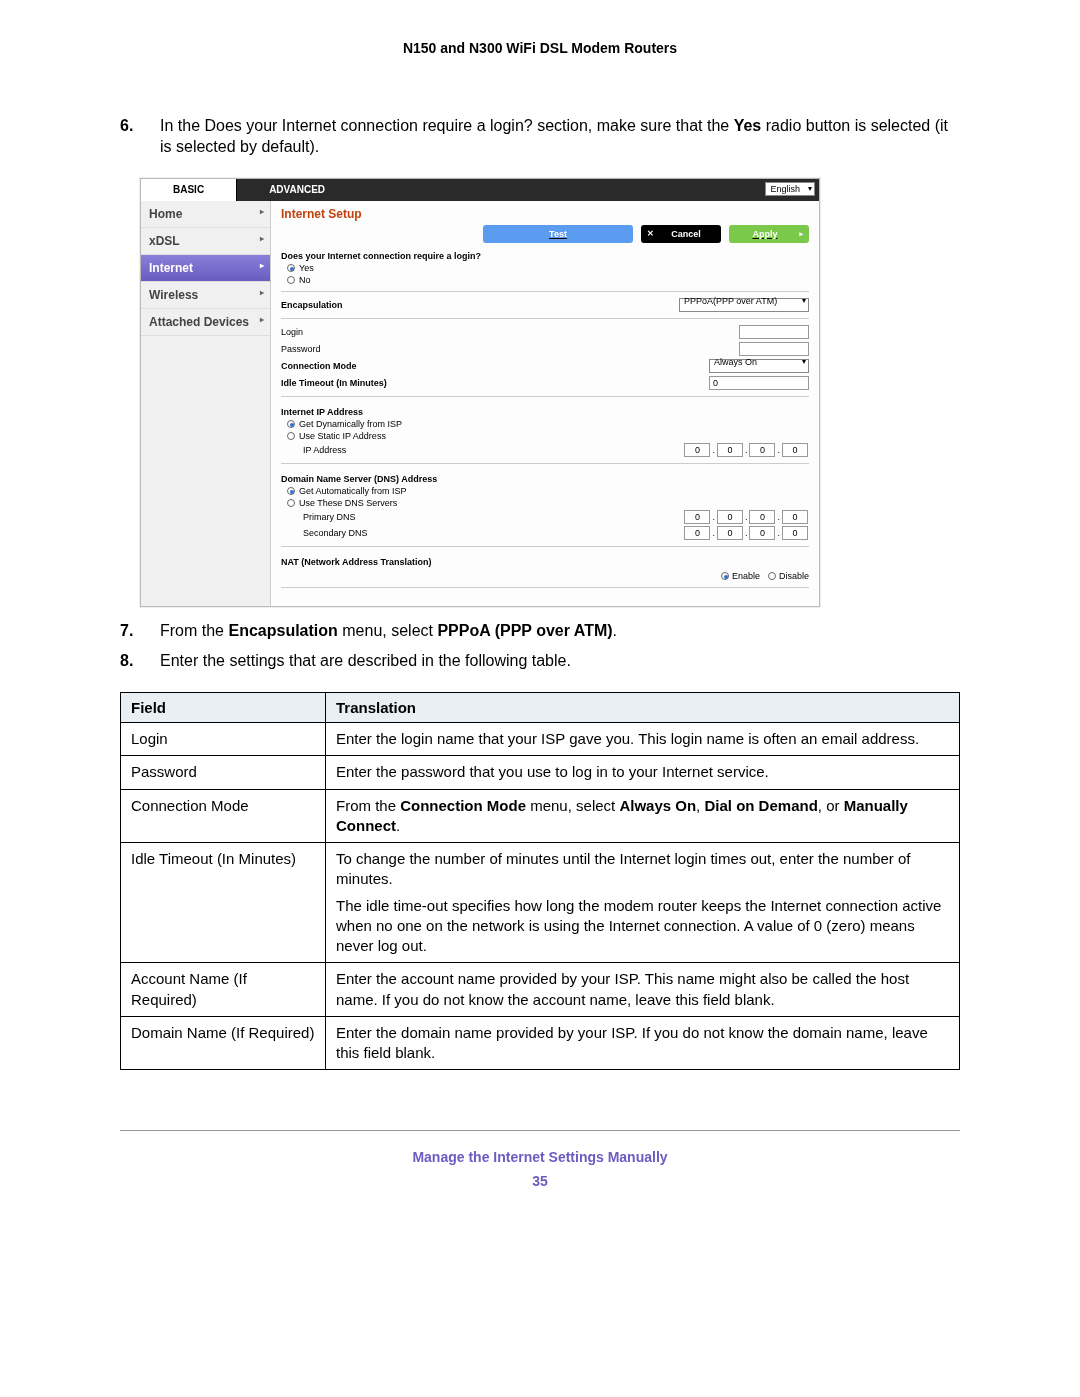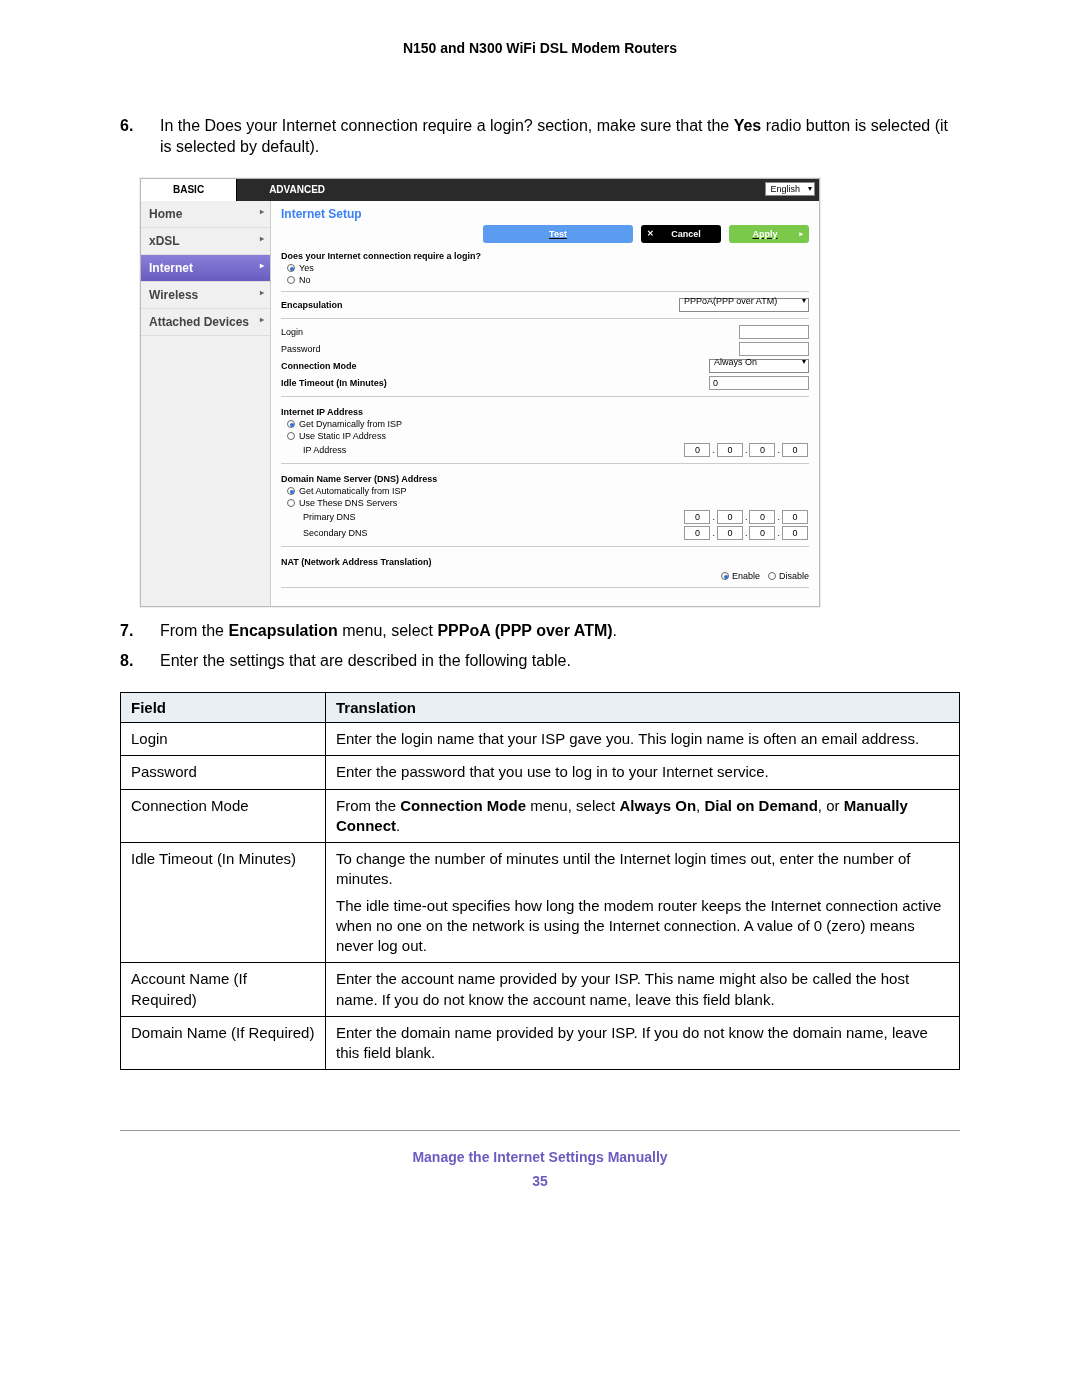--- a/index.html
+++ b/index.html
@@ -113,21 +113,21 @@
     color: #fff;
   }
   .shot .sideitem.active::after { color: #fff; }
 
   .shot .main {
     flex: 1;
     background: #fdfdfd;
     padding: 6px 10px 12px 10px;
   }
   .shot .mtitle {
-    color: #3b82f6;
+    color: #c2410c;
     font-size: 12px;
     font-weight: bold;
     margin-bottom: 4px;
   }
   .shot .btnrow {
     display: flex;
     gap: 8px;
     justify-content: flex-end;
     margin-bottom: 8px;
     text-decoration: underline;

